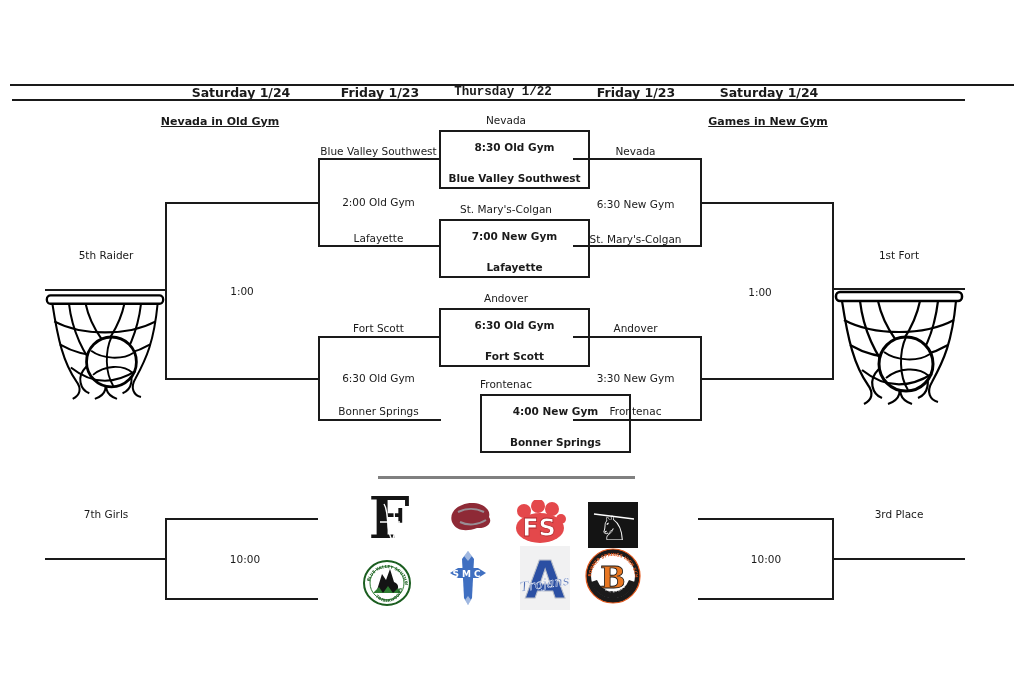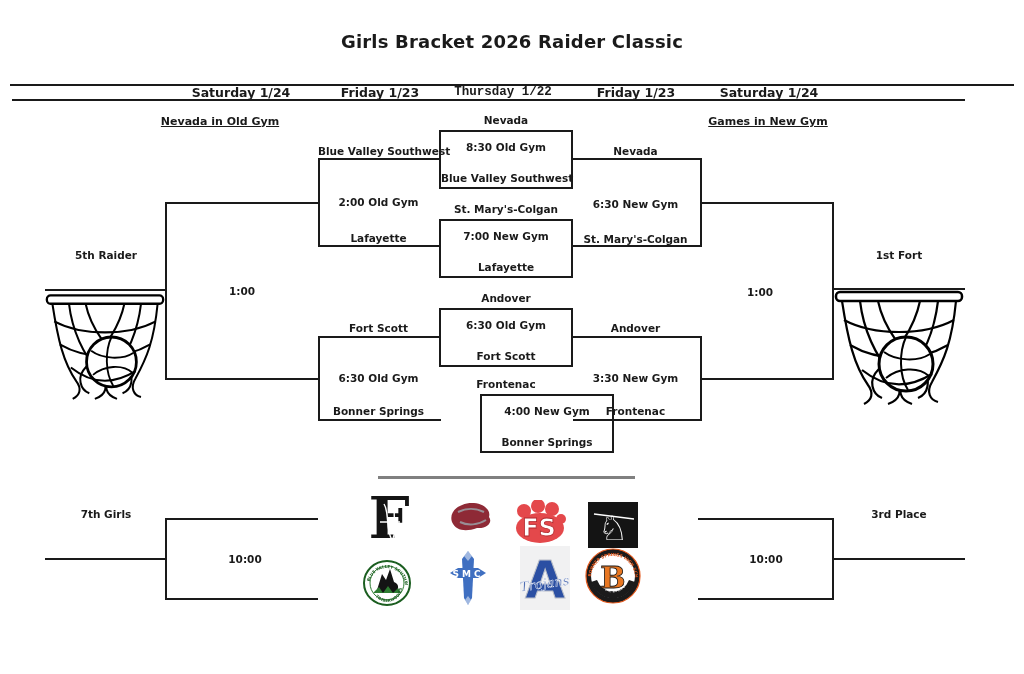--- a/index.html
+++ b/index.html
@@ -7,34 +7,33 @@
     position:relative;width:1024px;height:674px;background:#ffffff;
     font-family:"DejaVu Sans","Liberation Sans",sans-serif;color:#1a1a1a;overflow:hidden;
   }
   .ttl{position:absolute;left:0;top:31px;width:100%;text-align:center;
        font-size:18px;font-weight:bold;letter-spacing:.2px;}
   .rule{position:absolute;height:2px;background:#1a1a1a;}
   .colhdr{position:absolute;top:85px;font-size:12.5px;font-weight:bold;text-align:center;white-space:nowrap;}
   .gymlbl{position:absolute;top:115px;font-size:11px;font-weight:bold;text-align:center;
           text-decoration:underline;white-space:nowrap;}
   .ln{position:absolute;background:#1a1a1a;}
-  .gbox{position:absolute;width:134px;height:59px;border:2px solid #1a1a1a;background:#fff;box-sizing:border-box;padding-left:42px;}
-  .lbl{position:absolute;font-size:10.5px;font-weight:bold;text-align:center;white-space:nowrap;}
+  .gbox{position:absolute;width:151px;height:59px;border:2px solid #1a1a1a;background:#fff;box-sizing:border-box;padding-left:42px;}
+  .lbl{position:absolute;font-size:10.5px;font-weight:normal;text-align:center;white-space:nowrap;}
   .gbox .t{position:absolute;left:0;top:9px;width:100%;text-align:center;font-size:10.5px;font-weight:bold;white-space:nowrap;}
   .gbox .b{position:absolute;left:0;bottom:3px;width:100%;text-align:center;font-size:10.5px;font-weight:bold;white-space:nowrap;}
   .grayline{position:absolute;height:3px;background:#808080;}
   .logo{position:absolute;}
   svg{display:block;}
 </style>
 </head>
 <body>
 
 <div id="sheet">
 
-  <div class="ttl">Girls Bracket 2026 Raider Classic</div>
 
   <div class="rule" style="left:10px;top:84px;width:1004px;"></div>
   <div class="rule" style="left:12px;top:99px;width:953px;"></div>
 
   <div class="colhdr" style="left:165px;width:152px;">Saturday 1/24</div>
   <div class="colhdr" style="left:310px;width:140px;">Friday 1/23</div>
   <div class="colhdr" style="left:433px;width:140px;font-family:Liberation Mono, monospace;">Thursday 1/22</div>
   <div class="colhdr" style="left:566px;width:140px;">Friday 1/23</div>
   <div class="colhdr" style="left:693px;width:152px;">Saturday 1/24</div>
 

